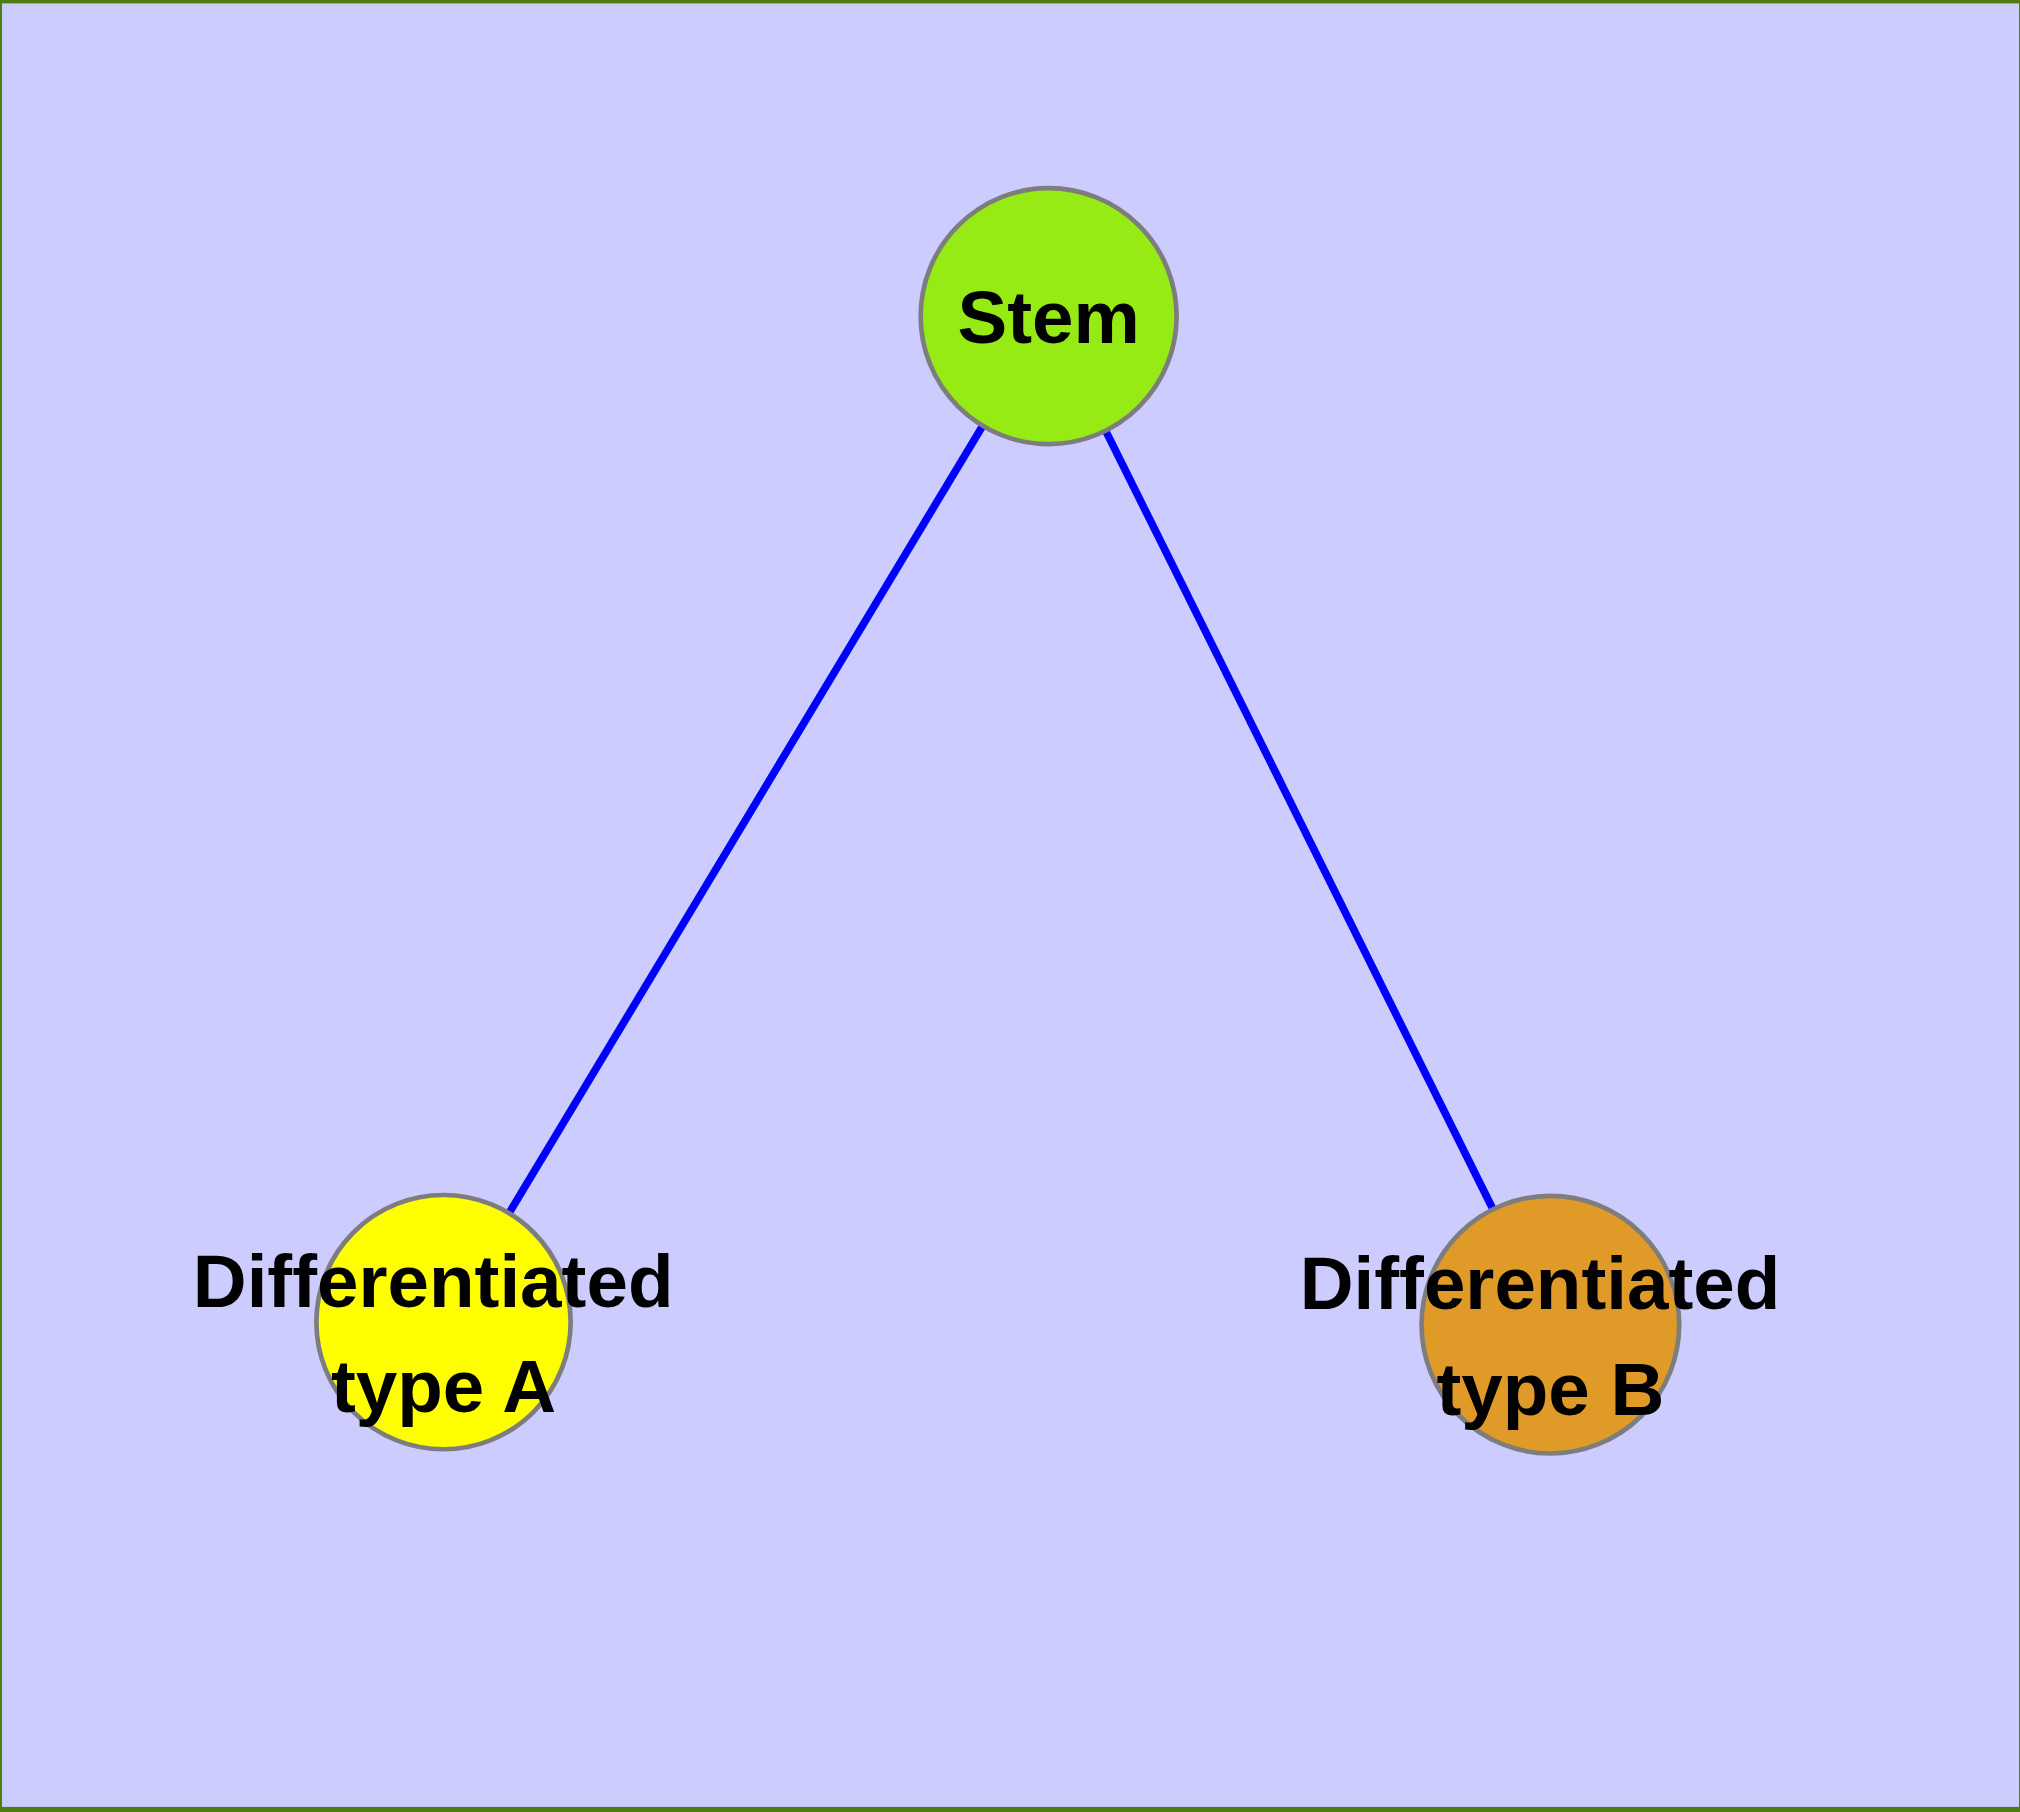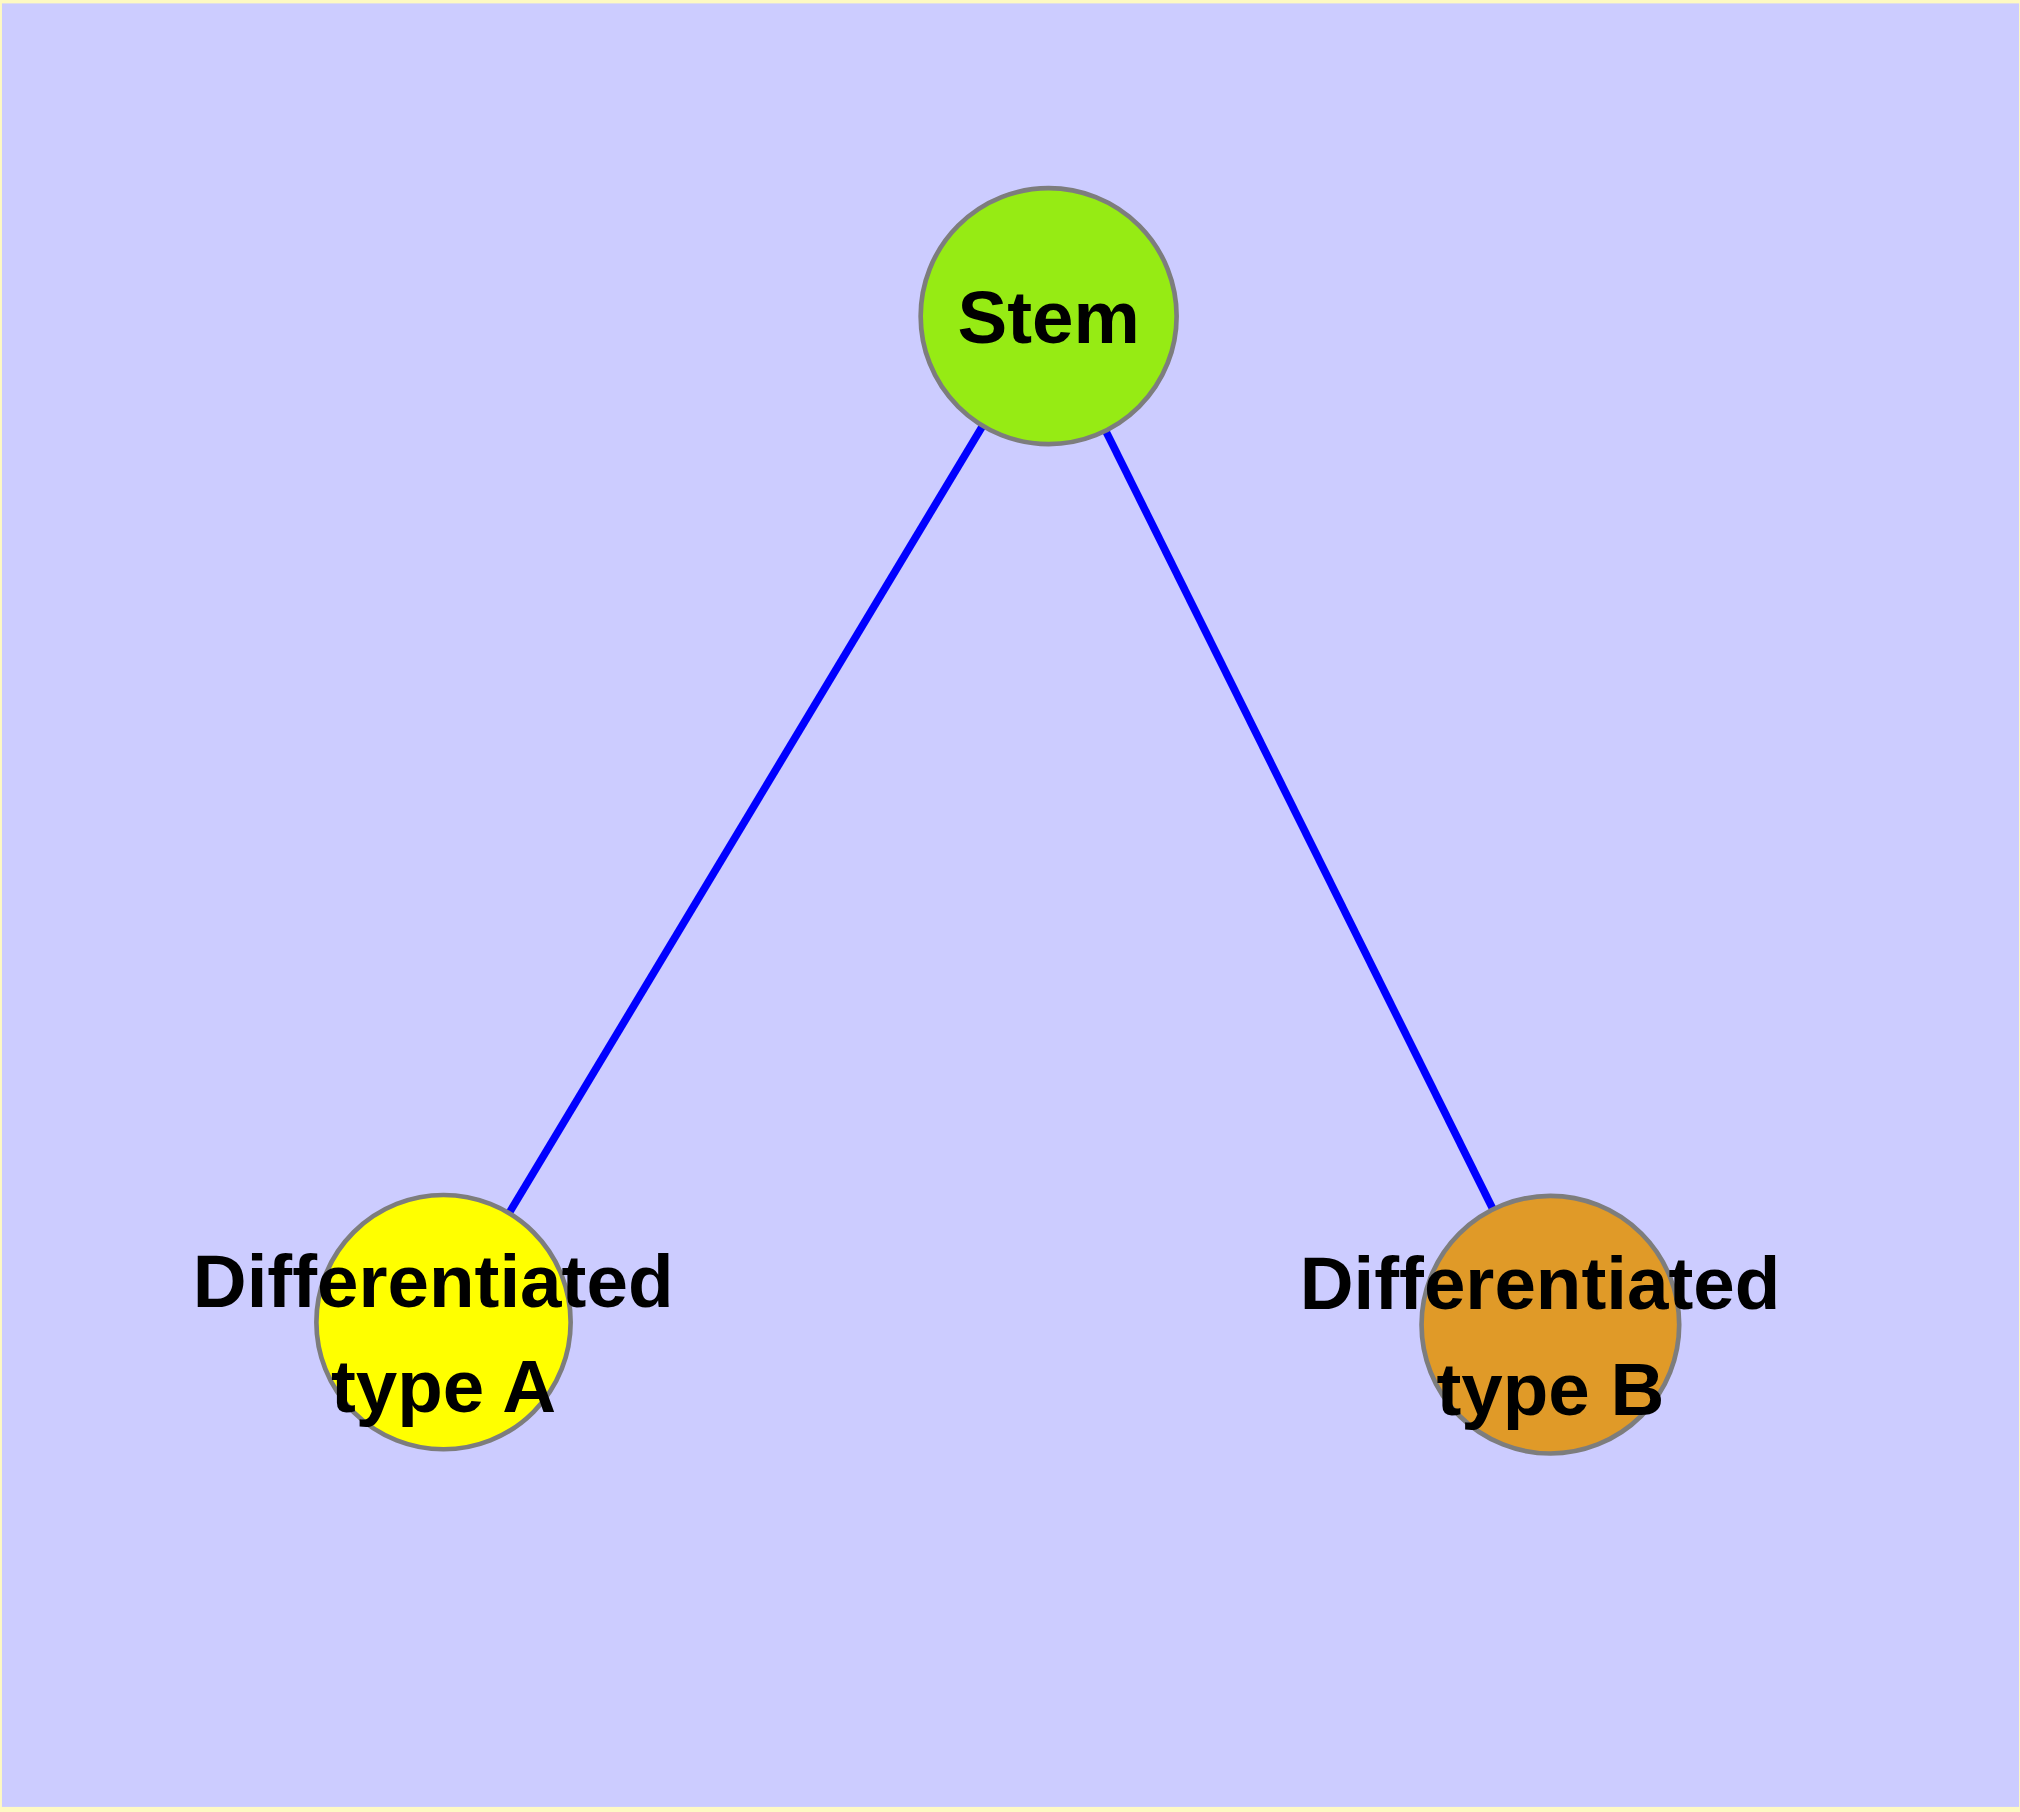--- a/index.html
+++ b/index.html
@@ -7,21 +7,21 @@
     padding: 0;
     background: #ffffff;
     width: 2021px;
     height: 1812px;
     overflow: hidden;
   }
   .stage {
     position: relative;
     width: 2021px;
     height: 1812px;
-    background: #fef9c3;
+    background: #4d7c0f;
   }
   svg.diagram {
     display: block;
     width: 2021px;
     height: 1812px;
   }
   .edge {
     stroke-width: 9;
     stroke-linecap: butt;
     fill: none;

